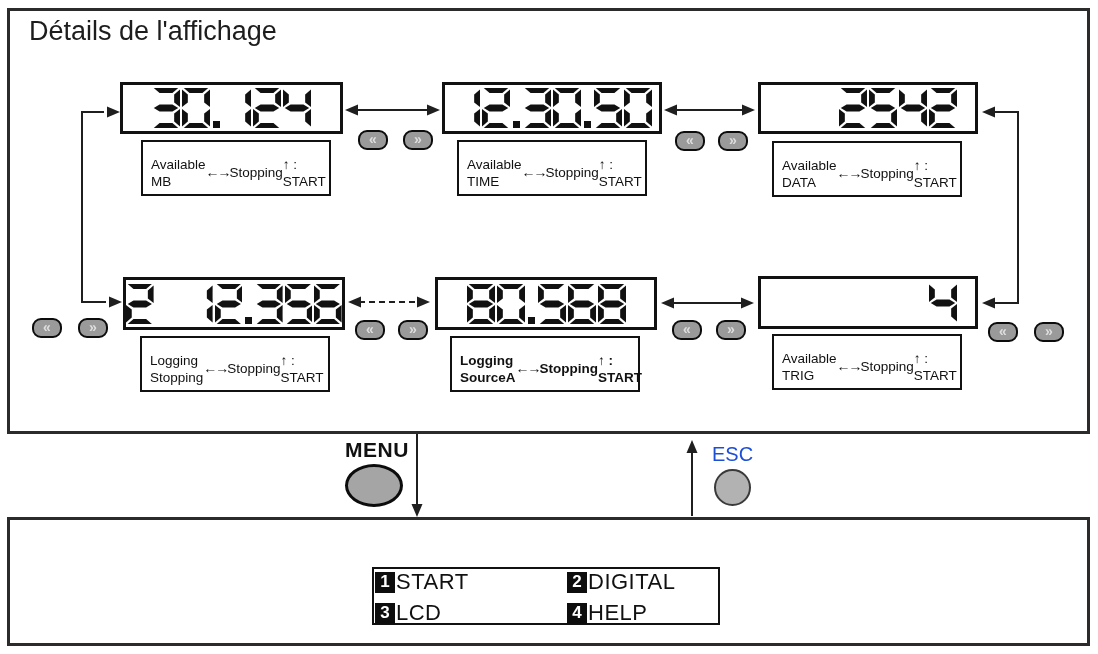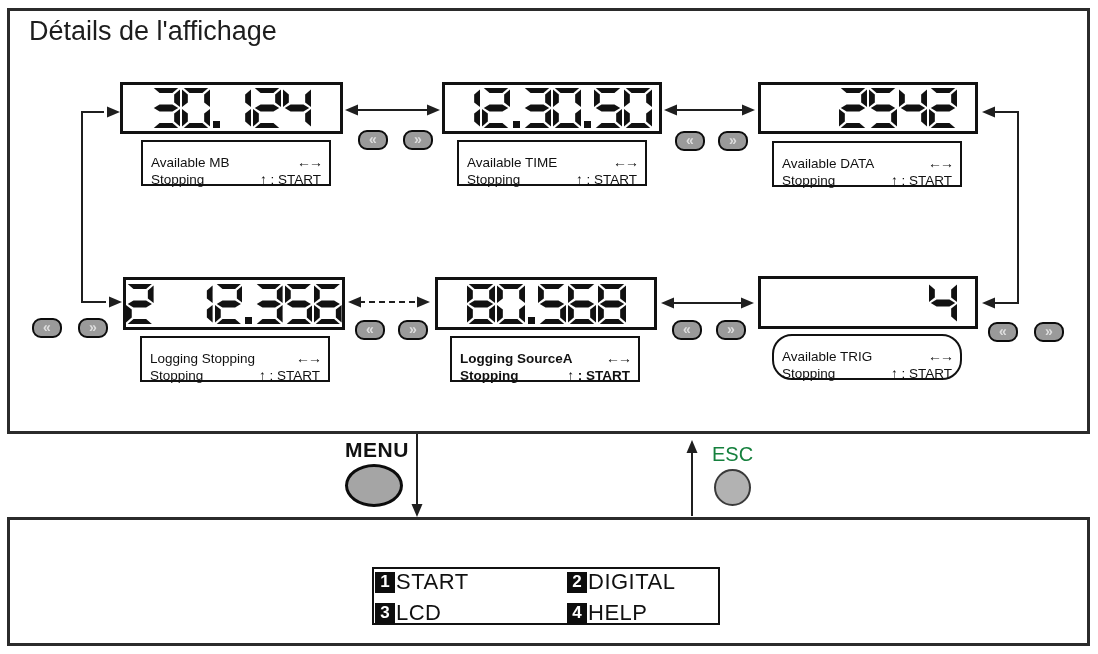--- a/index.html
+++ b/index.html
@@ -18,40 +18,40 @@
     display:flex;align-items:center;justify-content:center;gap:2px;
   }
   .lcd-digit{width:28px;height:40px;display:block;}
   .lcd-blank{width:28px;height:40px;display:block;}
   .lcd-dot{width:9px;height:40px;display:block;position:relative;}
   .lcd-dot::after{content:"";position:absolute;left:1px;bottom:0px;width:7px;height:7px;background:#111;}
 
   
   .lcd-label{
     position:absolute;box-sizing:border-box;border:2px solid #111;background:#fff;
-    width:190px;height:46px;padding:12px 8px 3px 8px;
-    display:flex;flex-direction:column;justify-content:space-between;
+    width:190px;height:56px;padding:12px 8px 3px 8px;
+    display:flex;flex-direction:row;justify-content:space-between;
     font-size:13.5px;line-height:17px;color:#111;
   }
   .lcd-label .row{display:flex;justify-content:space-between;align-items:center;}
   .nav-glyph{letter-spacing:-2px;font-size:14px;}
 
   
   .navbtn{
     position:absolute;width:30px;height:20px;box-sizing:border-box;
     border:2.5px solid #0c0c0c;border-radius:9px;background:#9a9a9a;
     color:#dedede;font-family:"Liberation Sans",sans-serif;font-weight:bold;font-size:14px;
     display:flex;align-items:center;justify-content:center;line-height:1;padding:0 0 2px 0;
     cursor:pointer;
   }
 
   
   .menu-key-label{position:absolute;left:345px;top:438px;font-size:21px;font-weight:bold;letter-spacing:0.5px;}
   .menu-key{position:absolute;left:345px;top:464px;width:58px;height:43px;border:3px solid #0c0c0c;border-radius:50%;background:#a5a5a5;box-sizing:border-box;cursor:pointer;}
-  .esc-key-label{position:absolute;left:712px;top:443px;font-size:20px;color:#15803d;}
+  .esc-key-label{position:absolute;left:712px;top:443px;font-size:20px;color:#1d4ed8;}
   .esc-key{position:absolute;left:714px;top:469px;width:37px;height:37px;border:2px solid #3a3a3a;border-radius:50%;background:#b2b2b2;box-sizing:border-box;cursor:pointer;}
 
   
   .menu-box{position:absolute;left:372px;top:567px;width:348px;height:58px;border:2.5px solid #111;background:#fff;box-sizing:border-box;}
   .menu-item{position:absolute;display:flex;align-items:center;cursor:pointer;}
   .menu-item .key{width:20px;height:21px;background:#0d0d0d;color:#fff;font-weight:bold;font-size:17px;display:flex;align-items:center;justify-content:center;flex:0 0 auto;}
   .menu-item .lbl{font-size:22px;color:#111;padding-left:1px;letter-spacing:0.5px;white-space:nowrap;}
 
   .overlay{position:absolute;left:0;top:0;pointer-events:none;}
 </style>
@@ -350,21 +350,21 @@
   <div class="lcd-label" style="left:450px;top:336px;font-weight:bold;">
     <div class="row">
         <span>Logging SourceA</span>
         <span class="nav-glyph">←→</span>
       </div>
     <div class="row">
         <span>Stopping</span>
         <span>↑ : START</span>
       </div>
   </div>
-  <div class="lcd-label" style="left:772px;top:334px;border-radius:20px;">
+  <div class="lcd-label" style="left:772px;top:334px;">
     <div class="row">
         <span>Available TRIG</span>
         <span class="nav-glyph">←→</span>
       </div>
     <div class="row">
         <span>Stopping</span>
         <span>↑ : START</span>
       </div>
   </div>
 

